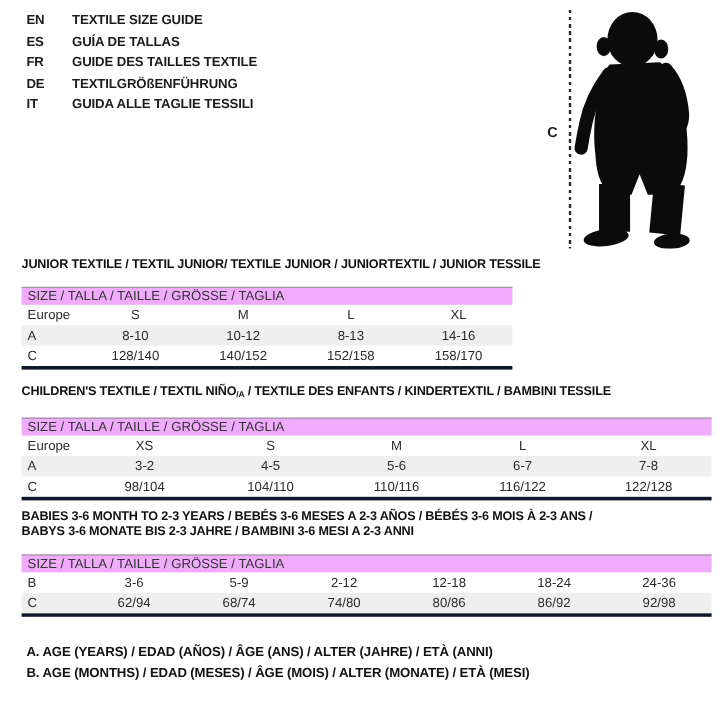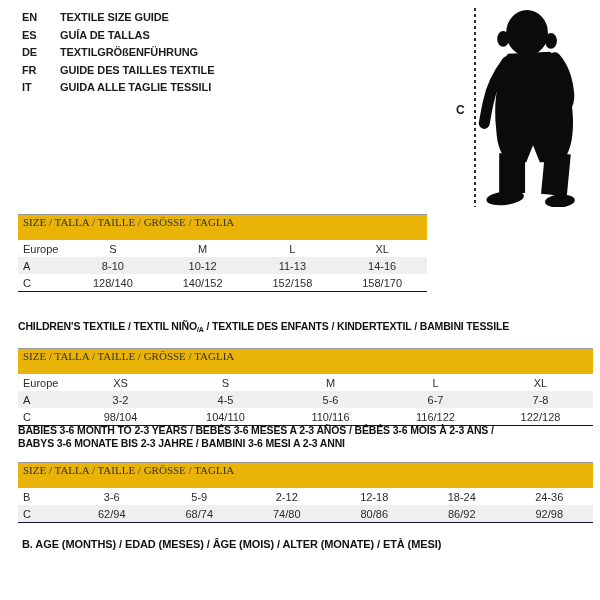--- a/index.html
+++ b/index.html
@@ -19,24 +19,24 @@
   .c-label{position:absolute;left:456px;top:103px;font-weight:bold;font-size:12px;}
   .baby{position:absolute;left:478px;top:8px;width:118px;height:199px;}
   
   .size-table{position:absolute;left:18px;}
   .tbl-0{top:214px;width:409px;}
   .tbl-1{top:320px;width:575px;}
   .tbl-2{top:424px;width:575px;}
   .t-title{font-weight:bold;font-size:10.5px;letter-spacing:-0.15px;
     line-height:13px;margin-bottom:12px;white-space:nowrap;color:#111;}
   .t-title .subsize{font-size:7px;vertical-align:-2px;}
-  .t-bar{background:#eab308;border-top:1px solid #9a9a9a;height:26px;
+  .t-bar{background:#f0abfc;border-top:1px solid #9a9a9a;height:15px;
     line-height:15px;font-size:11px;padding-left:5px;color:#333;
-    box-sizing:border-box;white-space:nowrap;font-family:Liberation Serif, serif;}
-  .t-rows{border-bottom:1px solid #0f172a;}
+    box-sizing:border-box;white-space:nowrap;}
+  .t-rows{border-bottom:3px solid #0f172a;}
   .t-row{display:flex;height:17px;align-items:center;font-size:11px;color:#2b2b2b;}
   .t-row.shaded{background:#efefef;}
   .t-lab{flex:0 0 50px;width:50px;padding-left:5px;box-sizing:border-box;}
   .t-cell{flex:1;text-align:center;}
   
   .footnotes{position:absolute;top:536px;left:22px;}
   .footnote{font-weight:bold;font-size:11px;line-height:17.3px;
     letter-spacing:-0.1px;white-space:nowrap;color:#111;}
 </style>
 </head>
@@ -45,26 +45,26 @@
 <div class="lang">
   <div class="lang-row">
     <span class="lang-code">EN</span>
     <span>TEXTILE SIZE GUIDE</span>
   </div>
   <div class="lang-row">
     <span class="lang-code">ES</span>
     <span>GUÍA DE TALLAS</span>
   </div>
   <div class="lang-row">
+    <span class="lang-code">FR</span>
+    <span>GUIDE DES TAILLES TEXTILE</span>
+  </div>
+  <div class="lang-row">
     <span class="lang-code">DE</span>
     <span>TEXTILGRÖßENFÜHRUNG</span>
-  </div>
-  <div class="lang-row">
-    <span class="lang-code">FR</span>
-    <span>GUIDE DES TAILLES TEXTILE</span>
   </div>
   <div class="lang-row">
     <span class="lang-code">IT</span>
     <span>GUIDA ALLE TAGLIE TESSILI</span>
   </div>
 </div>
 
 <div class="dotline"></div>
 <div class="c-label">C</div>
 <svg class="baby" viewBox="0 0 118 200" aria-hidden="true">
@@ -77,34 +77,37 @@
     <path d="M77,50 C86,60 90,74 91,88 C91,97 88,101 82,103" stroke="#0b0b0b" stroke-width="11" stroke-linecap="round" fill="none"></path>
     <path d="M34,146 L34,186" stroke="#0b0b0b" stroke-width="26" fill="none"></path>
     <path d="M80,146 L76,188" stroke="#0b0b0b" stroke-width="26" fill="none"></path>
     <ellipse cx="27" cy="191" rx="19" ry="7" transform="rotate(-7 27 191)"></ellipse>
     <ellipse cx="82" cy="194" rx="15" ry="6.5" transform="rotate(-4 82 194)"></ellipse>
   </g>
   <path d="M55,138 L63,158 L47,158 Z" fill="#ffffff"></path>
 </svg>
 
 <section class="size-table tbl-0">
+  <div class="t-title">
+      <div><span>JUNIOR TEXTILE / TEXTIL JUNIOR/ TEXTILE JUNIOR / JUNIORTEXTIL / JUNIOR TESSILE</span></div>
+    </div>
   <div class="t-bar">SIZE / TALLA / TAILLE / GRÖSSE / TAGLIA</div>
   <div class="t-rows">
       <div class="t-row">
         <span class="t-lab">Europe</span>
         <span class="t-cell">S</span>
         <span class="t-cell">M</span>
         <span class="t-cell">L</span>
         <span class="t-cell">XL</span>
       </div>
       <div class="t-row shaded">
         <span class="t-lab">A</span>
         <span class="t-cell">8-10</span>
         <span class="t-cell">10-12</span>
-        <span class="t-cell">11-13</span>
+        <span class="t-cell">8-13</span>
         <span class="t-cell">14-16</span>
       </div>
       <div class="t-row">
         <span class="t-lab">C</span>
         <span class="t-cell">128/140</span>
         <span class="t-cell">140/152</span>
         <span class="t-cell">152/158</span>
         <span class="t-cell">158/170</span>
       </div>
     </div>
@@ -165,14 +168,15 @@
         <span class="t-cell">68/74</span>
         <span class="t-cell">74/80</span>
         <span class="t-cell">80/86</span>
         <span class="t-cell">86/92</span>
         <span class="t-cell">92/98</span>
       </div>
     </div>
 </section>
 
 <div class="footnotes">
+  <div class="footnote">A. AGE (YEARS) / EDAD (AÑOS) / ÂGE (ANS) / ALTER (JAHRE) / ETÀ (ANNI)</div>
   <div class="footnote">B. AGE (MONTHS) / EDAD (MESES) / ÂGE (MOIS) / ALTER (MONATE) / ETÀ (MESI)</div>
 </div>
 
 </body></html>

